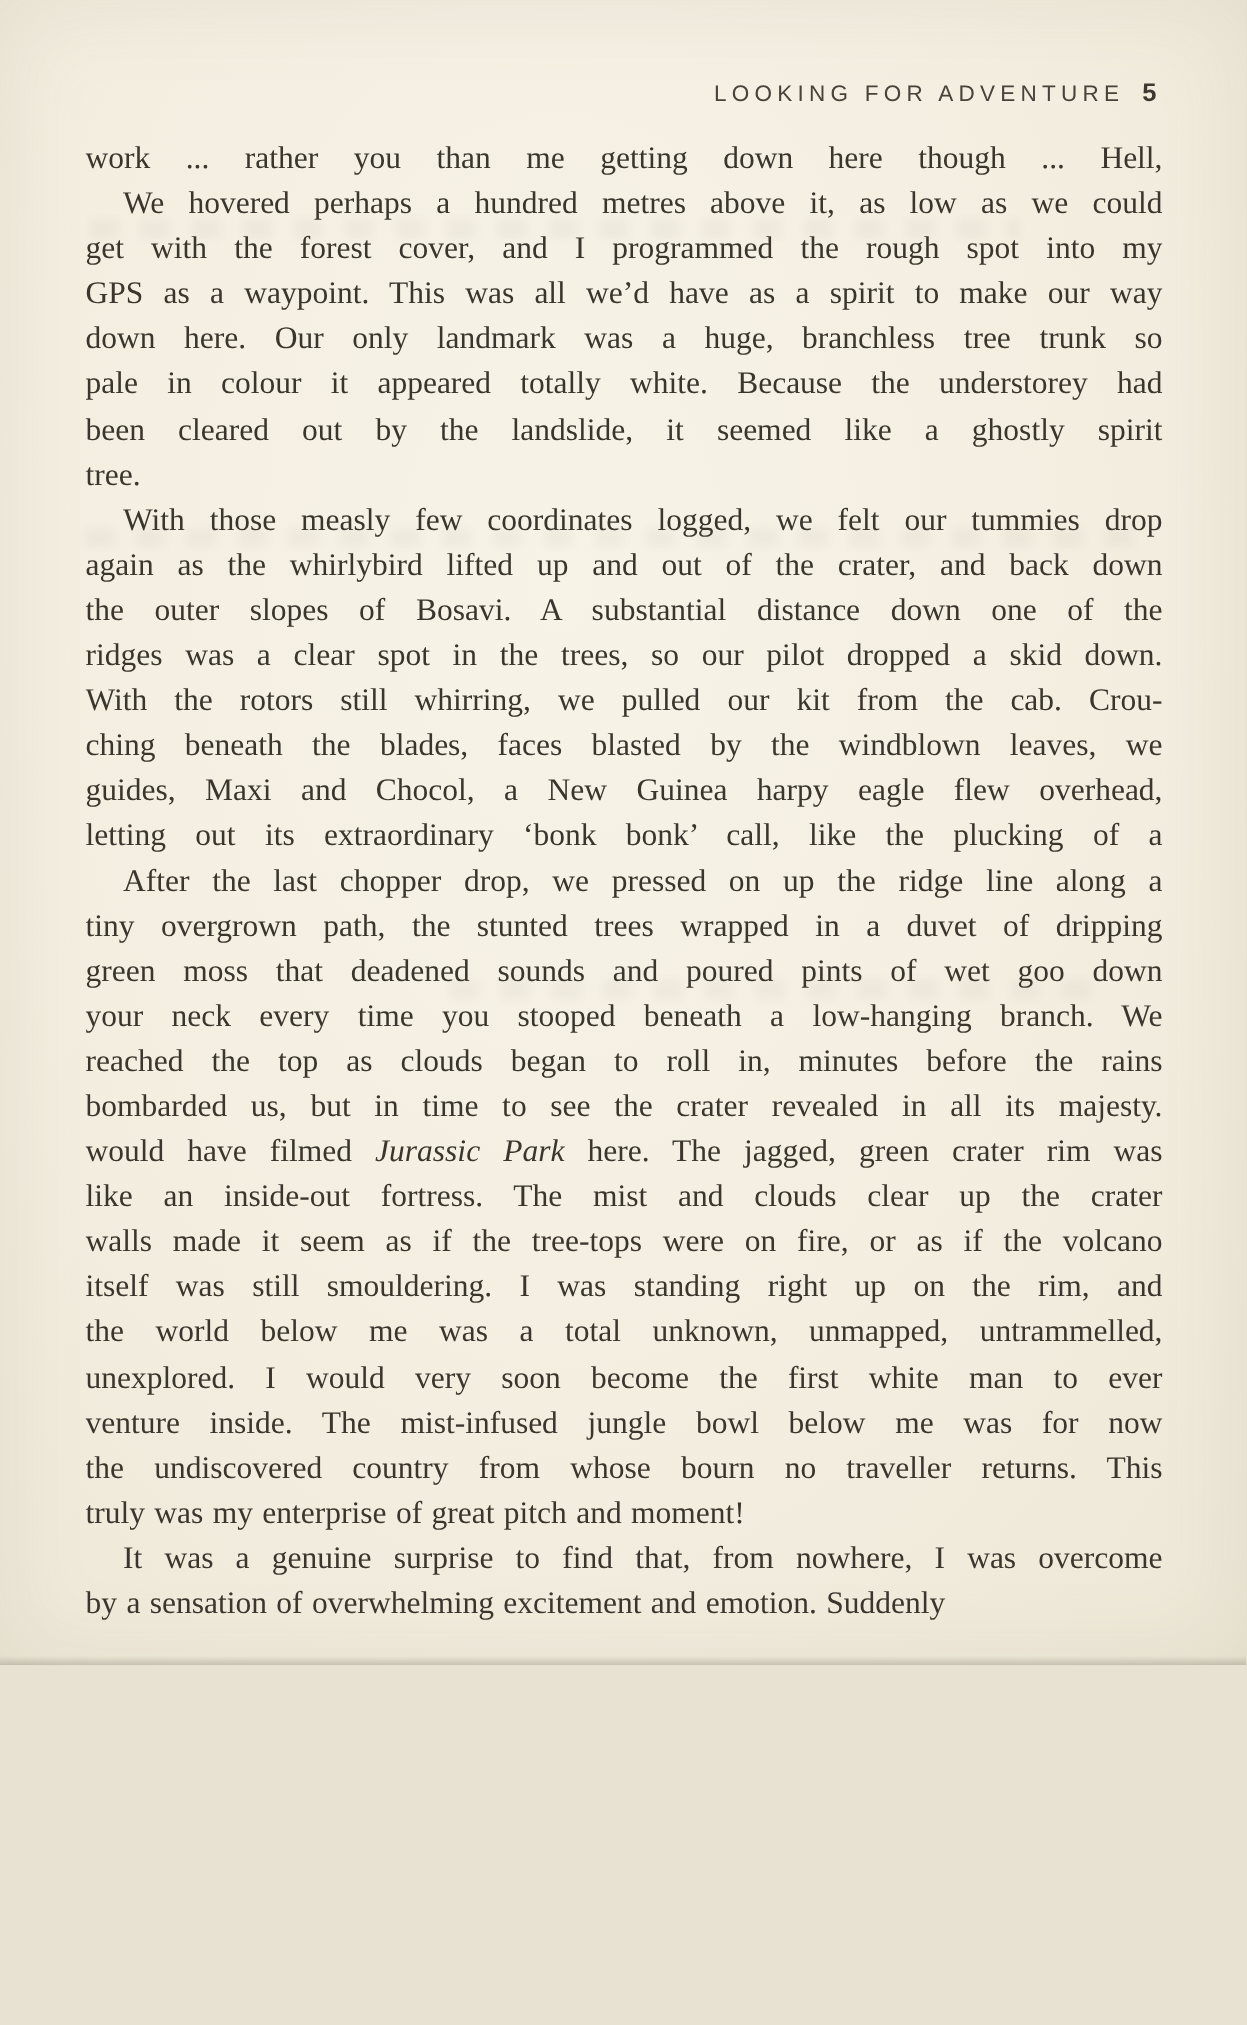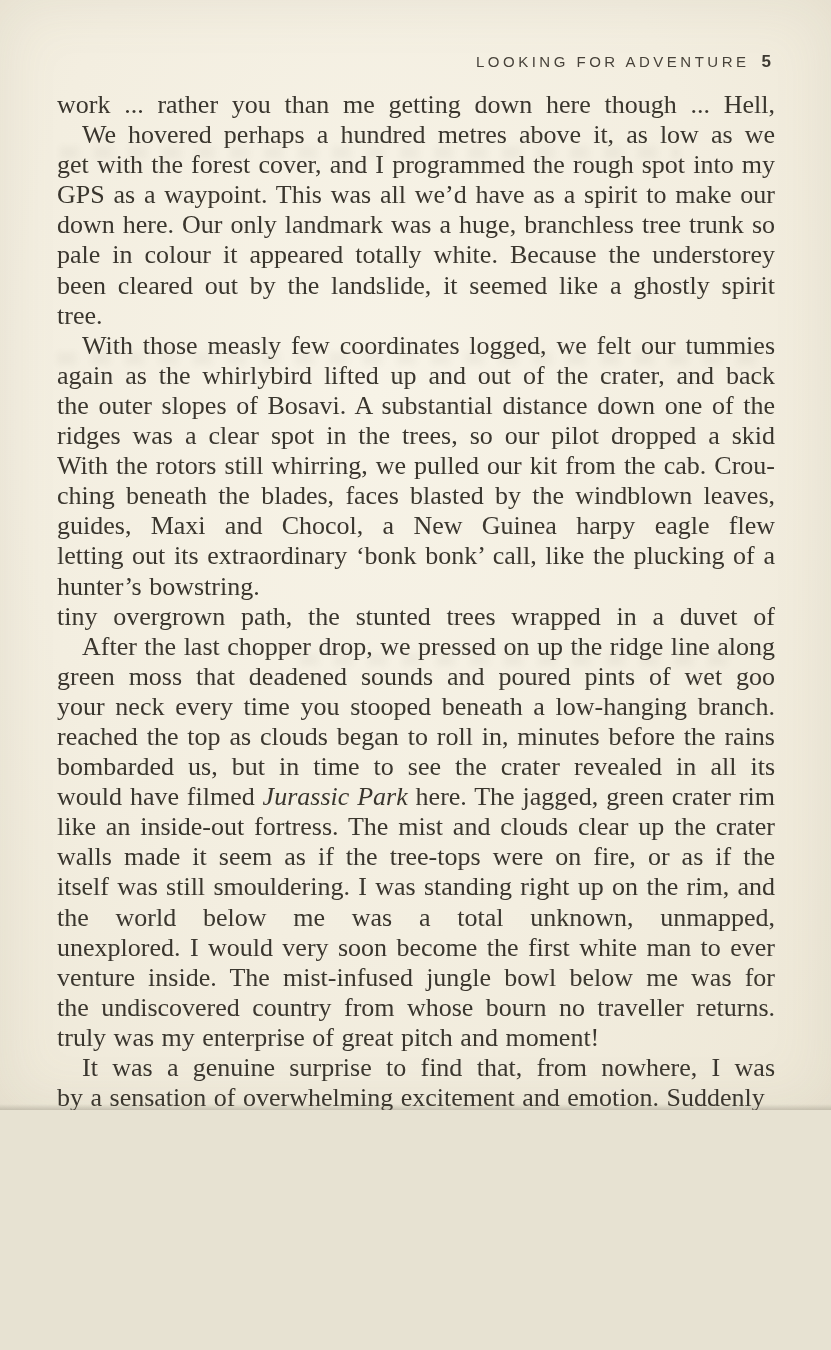--- a/index.html
+++ b/index.html
@@ -45,21 +45,21 @@
     font-size: 17px;
     letter-spacing: 0;
     margin-left: 12px;
     color: #3d3931;
   }
   .body-text {
     position: absolute;
     top: 90px;
     left: 57px;
     width: 718px;
-    font-size: 26px;
+    font-size: 21px;
     line-height: 30.1px;
     color: #3a362e;
     text-rendering: optimizeLegibility;
   }
   .line {
     height: 30.1px;
     overflow: hidden;
     text-align: justify;
     text-align-last: justify;
     word-spacing: 1px;
@@ -109,25 +109,24 @@
       </div>
       <div>
         <div class="line indent"><span>With those measly few coordinates logged, we felt our tummies drop</span></div>
         <div class="line"><span>again as the whirlybird lifted up and out of the crater, and back down</span></div>
         <div class="line"><span>the outer slopes of Bosavi. A substantial distance down one of the</span></div>
         <div class="line"><span>ridges was a clear spot in the trees, so our pilot dropped a skid down.</span></div>
         <div class="line"><span>With the rotors still whirring, we pulled our kit from the cab. Crou-</span></div>
         <div class="line"><span>ching beneath the blades, faces blasted by the windblown leaves, we</span></div>
         <div class="line"><span>guides, Maxi and Chocol, a New Guinea harpy eagle flew overhead,</span></div>
         <div class="line"><span>letting out its extraordinary ‘bonk bonk’ call, like the plucking of a</span></div>
-        <div class="line last"><span>hunter’s bowstring.</span></div>
       </div>
       <div>
+        <div class="line indent"><span>After the last chopper drop, we pressed on up the ridge line along a</span></div>
         <div class="line"><span>tiny overgrown path, the stunted trees wrapped in a duvet of dripping</span></div>
-        <div class="line indent"><span>After the last chopper drop, we pressed on up the ridge line along a</span></div>
         <div class="line"><span>green moss that deadened sounds and poured pints of wet goo down</span></div>
         <div class="line"><span>your neck every time you stooped beneath a low-hanging branch. We</span></div>
         <div class="line"><span>reached the top as clouds began to roll in, minutes before the rains</span></div>
         <div class="line"><span>bombarded us, but in time to see the crater revealed in all its majesty.</span></div>
         <div class="line"><span>would have filmed </span><em>Jurassic Park</em><span> here. The jagged, green crater rim was</span></div>
         <div class="line"><span>like an inside-out fortress. The mist and clouds clear up the crater</span></div>
         <div class="line"><span>walls made it seem as if the tree-tops were on fire, or as if the volcano</span></div>
         <div class="line"><span>itself was still smouldering. I was standing right up on the rim, and</span></div>
         <div class="line"><span>the world below me was a total unknown, unmapped, untrammelled,</span></div>
         <div class="line"><span>unexplored. I would very soon become the first white man to ever</span></div>

